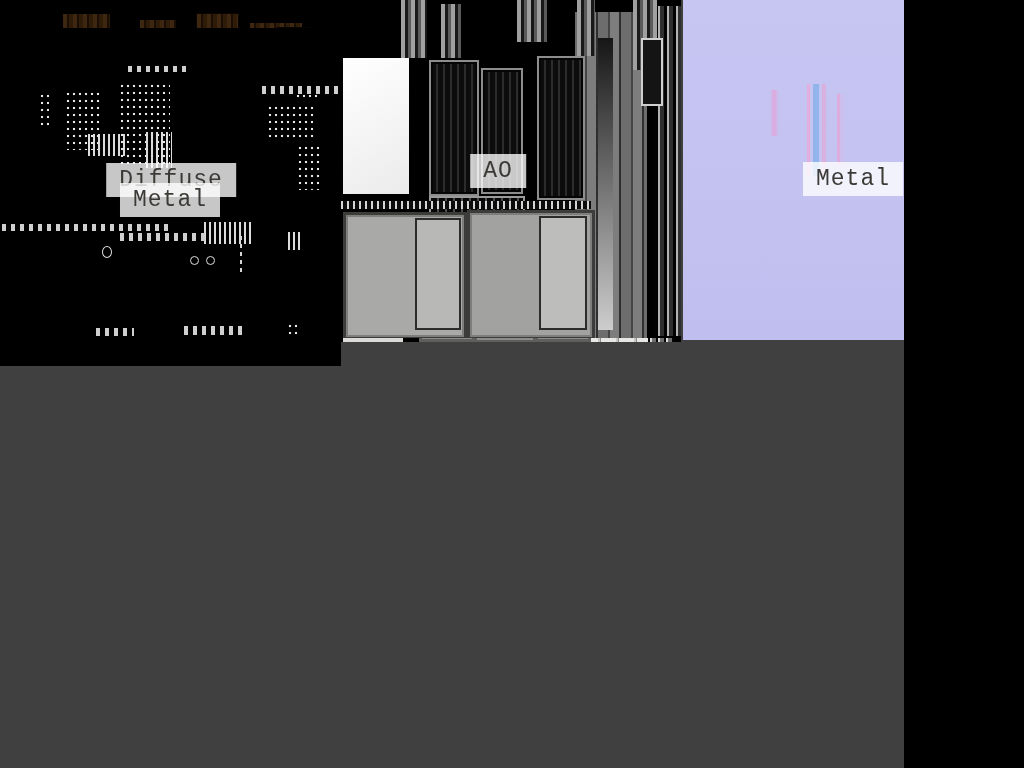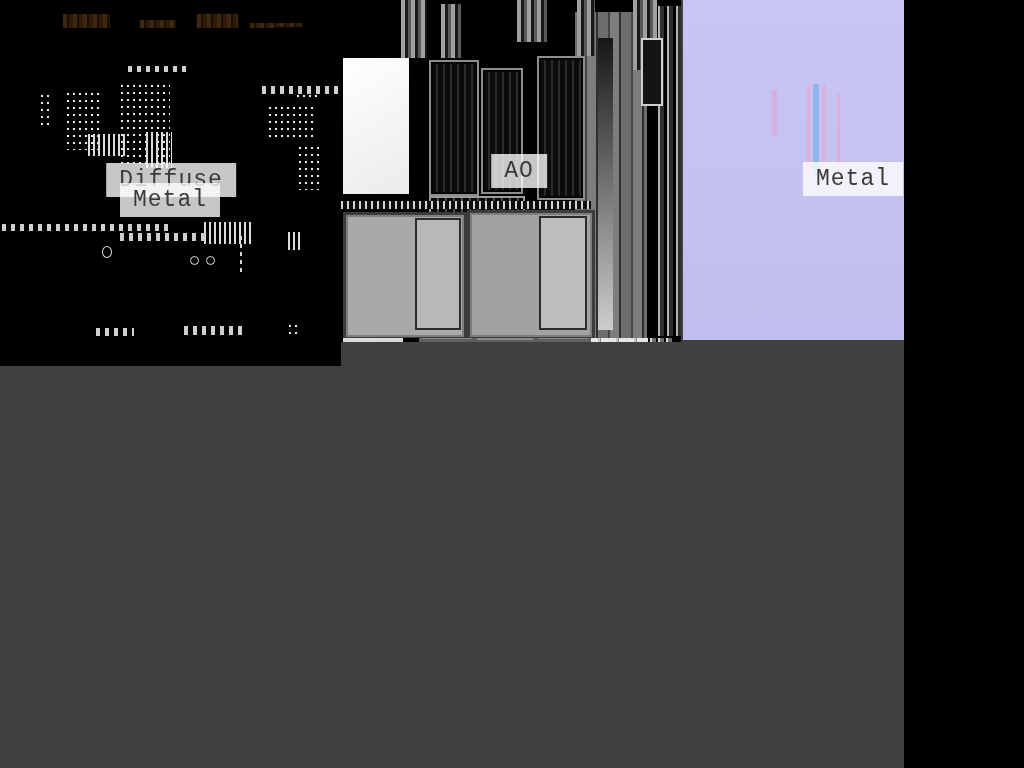--- a/index.html
+++ b/index.html
@@ -16,21 +16,21 @@
   .tile-ao{left:341px;top:389;width:340px;height:338px;}
 
   
   .map-label{position:absolute;transform:translateX(-50%);height:34px;line-height:34px;
     padding:0 13px;background:rgba(255,255,255,0.78);color:#3c3a36;font-size:23px;
     letter-spacing:1px;white-space:nowrap;z-index:5;}
   .tile-diffuse .map-label{left:171px;top:163px;}
   .tile-roughness .map-label{left:160px;top:161px;}
   .tile-normal .map-label{left:170px;top:162px;}
   .tile-metal .map-label{left:170px;top:155px;}
-  .tile-ao .map-label{left:178px;top:154px;}
+  .tile-ao .map-label{left:157px;top:154px;}
 
   
   .df-body{left:0;top:63px;width:335px;height:279px;
     background:
       repeating-linear-gradient(90deg,rgba(0,0,0,.45) 0 1px,rgba(140,95,45,.12) 1px 2px,transparent 2px 23px),
       linear-gradient(180deg,#301d0c 0%,#452a11 25%,#3d2510 50%,#33200c 75%,#2a190a 100%);}
   .df-right{left:258px;top:63px;width:77px;height:279px;
     background:repeating-linear-gradient(90deg,#190d04 0 2px,#312009 2px 7px,#3a240c 7px 13px);}
   .df-orn{left:0;top:203px;width:335px;height:9px;
     background:repeating-linear-gradient(90deg,#ab8c5d 0 2px,#0e0803 2px 7px);}

